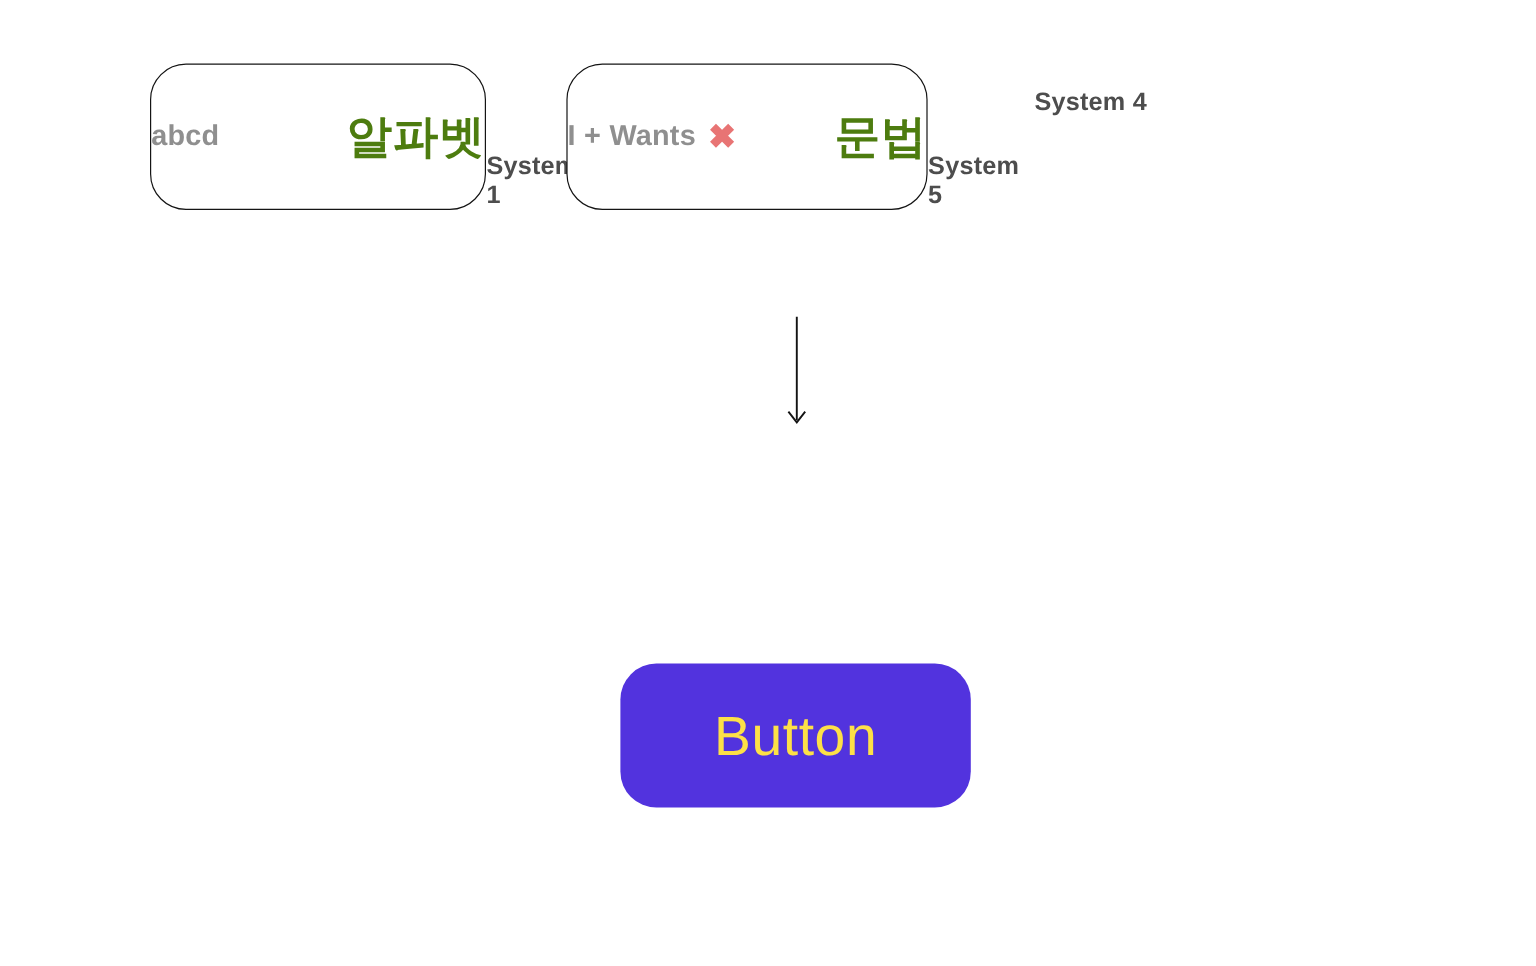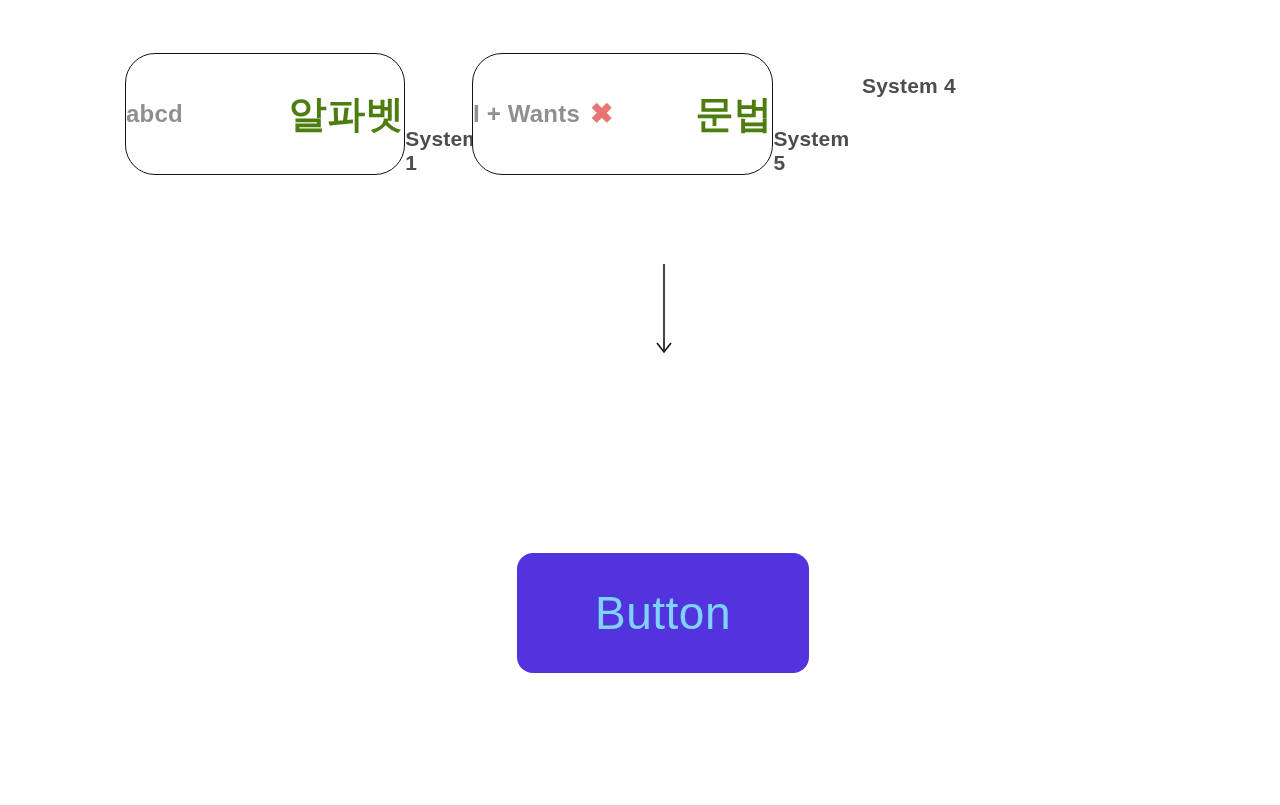--- a/index.html
+++ b/index.html
@@ -79,22 +79,22 @@
     top: 262px;
   }
   .main-button {
     position: absolute;
     left: 517px;
     top: 553px;
     width: 292px;
     height: 120px;
     background: #5233de;
     border: none;
-    border-radius: 16px;
-    color: #7dd3fc;
+    border-radius: 30px;
+    color: #fde047;
     font-family: "Liberation Sans", sans-serif;
     font-size: 46px;
     font-weight: normal;
     letter-spacing: 0.5px;
     display: flex;
     align-items: center;
     justify-content: center;
     cursor: pointer;
   }
 </style>

